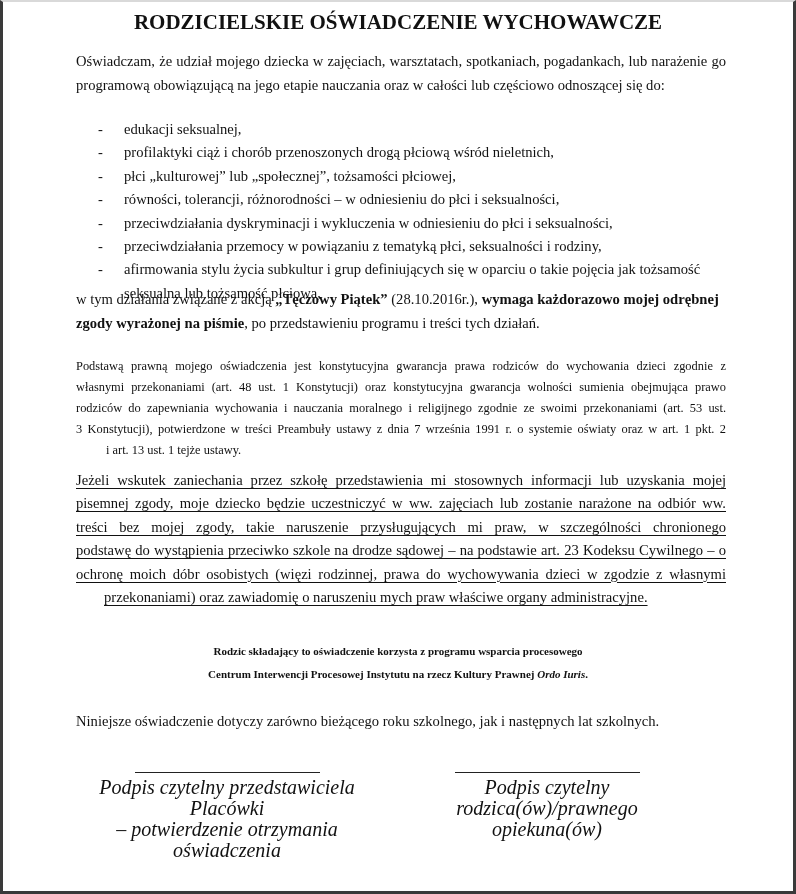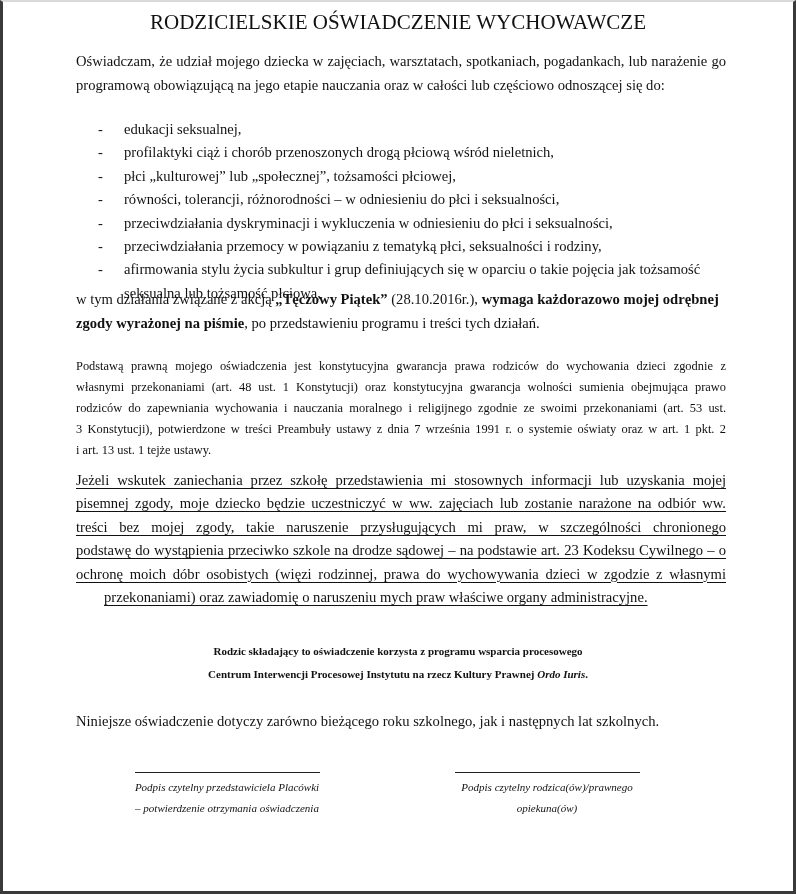--- a/index.html
+++ b/index.html
@@ -14,43 +14,43 @@
     position: absolute; left: 0; top: 0; width: 796px; height: 894px;
     box-sizing: border-box;
     border-top: 2px solid #d9d9d9;
     border-left: 3px solid #3a3a3a;
     border-right: 3px solid #3a3a3a;
     border-bottom: 3px solid #3a3a3a;
     background: #fff;
   }
   .title {
     position: absolute; left: 0; right: 0; top: 8px;
-    text-align: center; font-weight: normal; font-size: 21px; letter-spacing: 0px;
+    text-align: center; font-weight: bold; font-size: 21px; letter-spacing: 0px;
   }
   .para { position: absolute; left: 73px; width: 650px; font-size: 14.6px; line-height: 24px; }
   .intro { top: 47px; text-align: justify; }
   .intro .line { display: block; text-align: justify; text-align-last: justify; white-space: nowrap; }
   .intro .line.last { text-align-last: left; }
   .list { position: absolute; left: 73px; top: 116px; width: 650px; font-size: 14.6px; line-height: 23.4px; }
   .li { position: relative; padding-left: 48px; white-space: nowrap; }
   .li .dash { position: absolute; left: 22px; top: 0; }
   .li .cont { display: block; }
   .after { top: 285px; line-height: 24px; }
   .after .line { display: block; white-space: nowrap; }
   b { font-weight: bold; }
   .legal { top: 354px; font-size: 12.4px; line-height: 21px; }
   .legal .line { display: block; text-align: justify; text-align-last: justify; white-space: nowrap; }
-  .legal .line.last { text-align-last: left; }
+  .legal .line.last { text-align-last: left; margin-left: 30px; }
   .warn { top: 467px; line-height: 23.4px; }
   .warn .line { display: block; text-align: justify; text-align-last: justify; white-space: nowrap; text-decoration: underline; text-underline-offset: 3px; }
   .warn .line.last { text-align-last: left; margin-left: 28px; }
   .support { position: absolute; left: 0; right: 0; top: 638px; text-align: center; font-weight: bold; font-size: 11px; line-height: 23px; }
   .support i { font-weight: bold; font-style: italic; }
   .scope { top: 707px; }
-  .sig { position: absolute; top: 770px; width: 280px; text-align: center; font-style: italic; font-size: 11px; line-height: 21px; }
+  .sig { position: absolute; top: 770px; width: 280px; text-align: center; font-style: italic; font-size: 20px; line-height: 21px; }
   .sig-left { left: 84px; }
   .sig-right { left: 404px; }
   .sig .rule { display: block; width: 185px; height: 0; border-top: 1px solid #222; margin: 0 auto 4px auto; }
 </style>
 </head>
 <body>
 
 <div class="page">
 
   <div class="title">RODZICIELSKIE OŚWIADCZENIE WYCHOWAWCZE</div>

